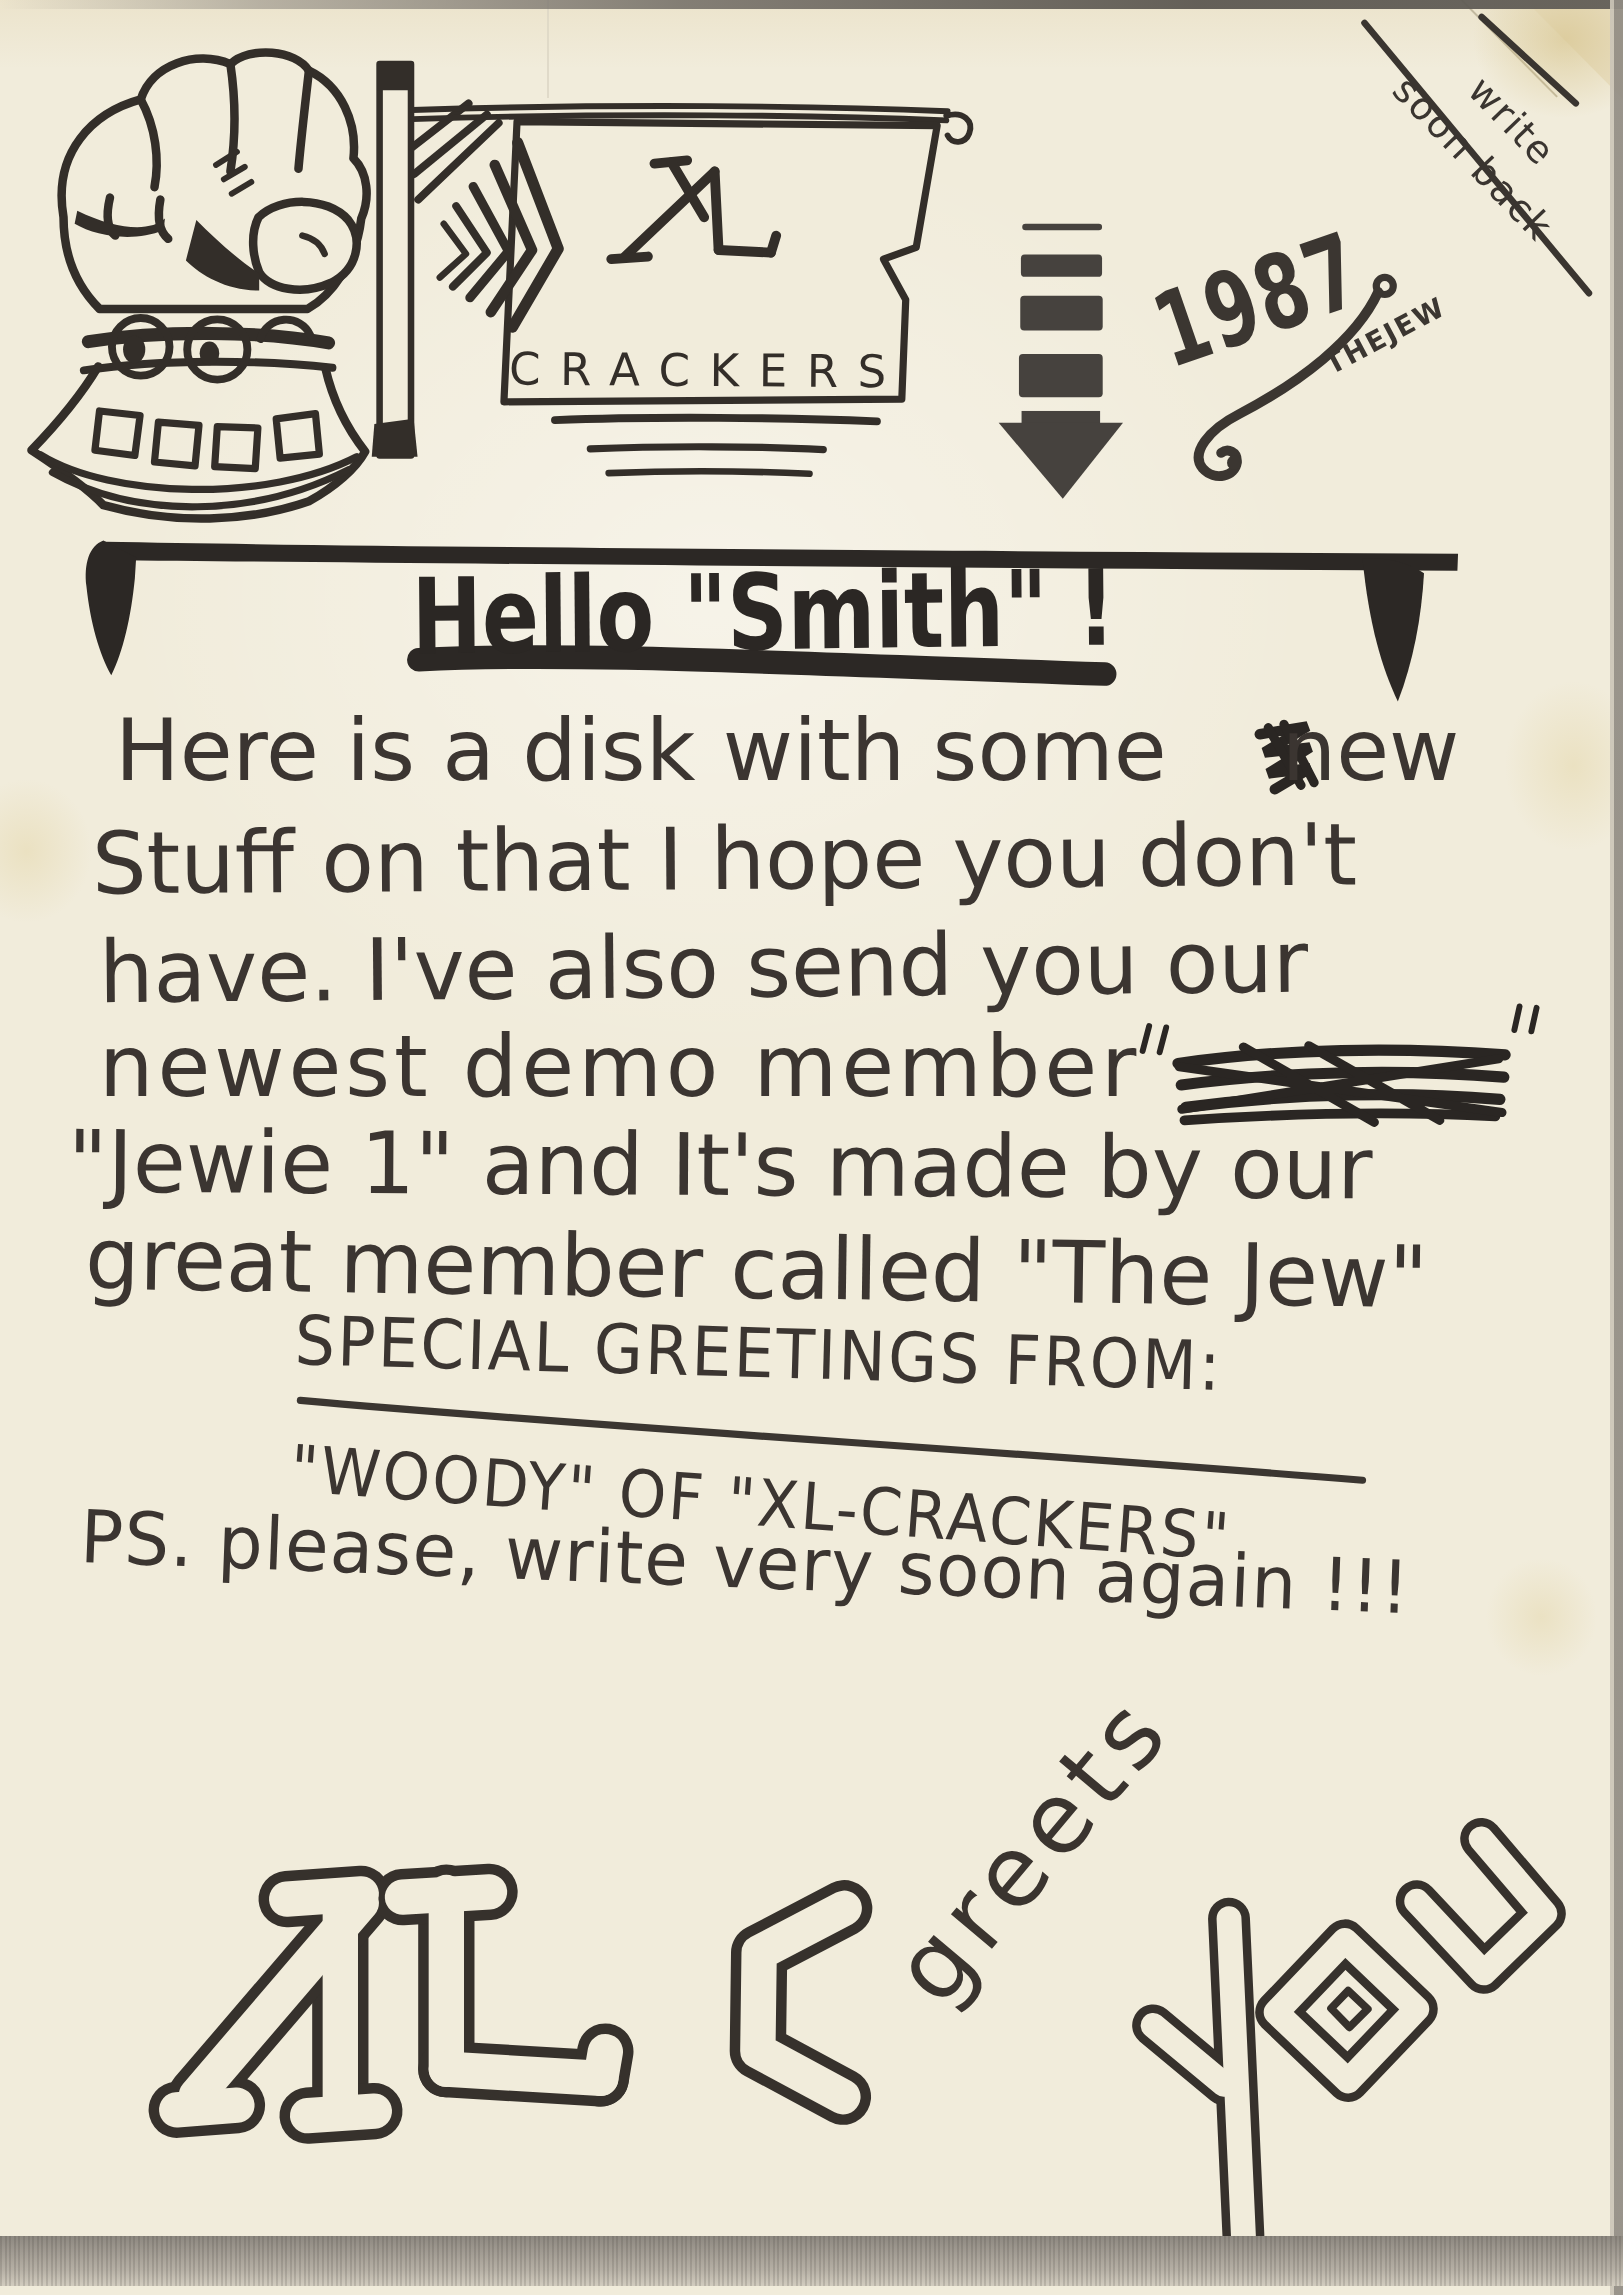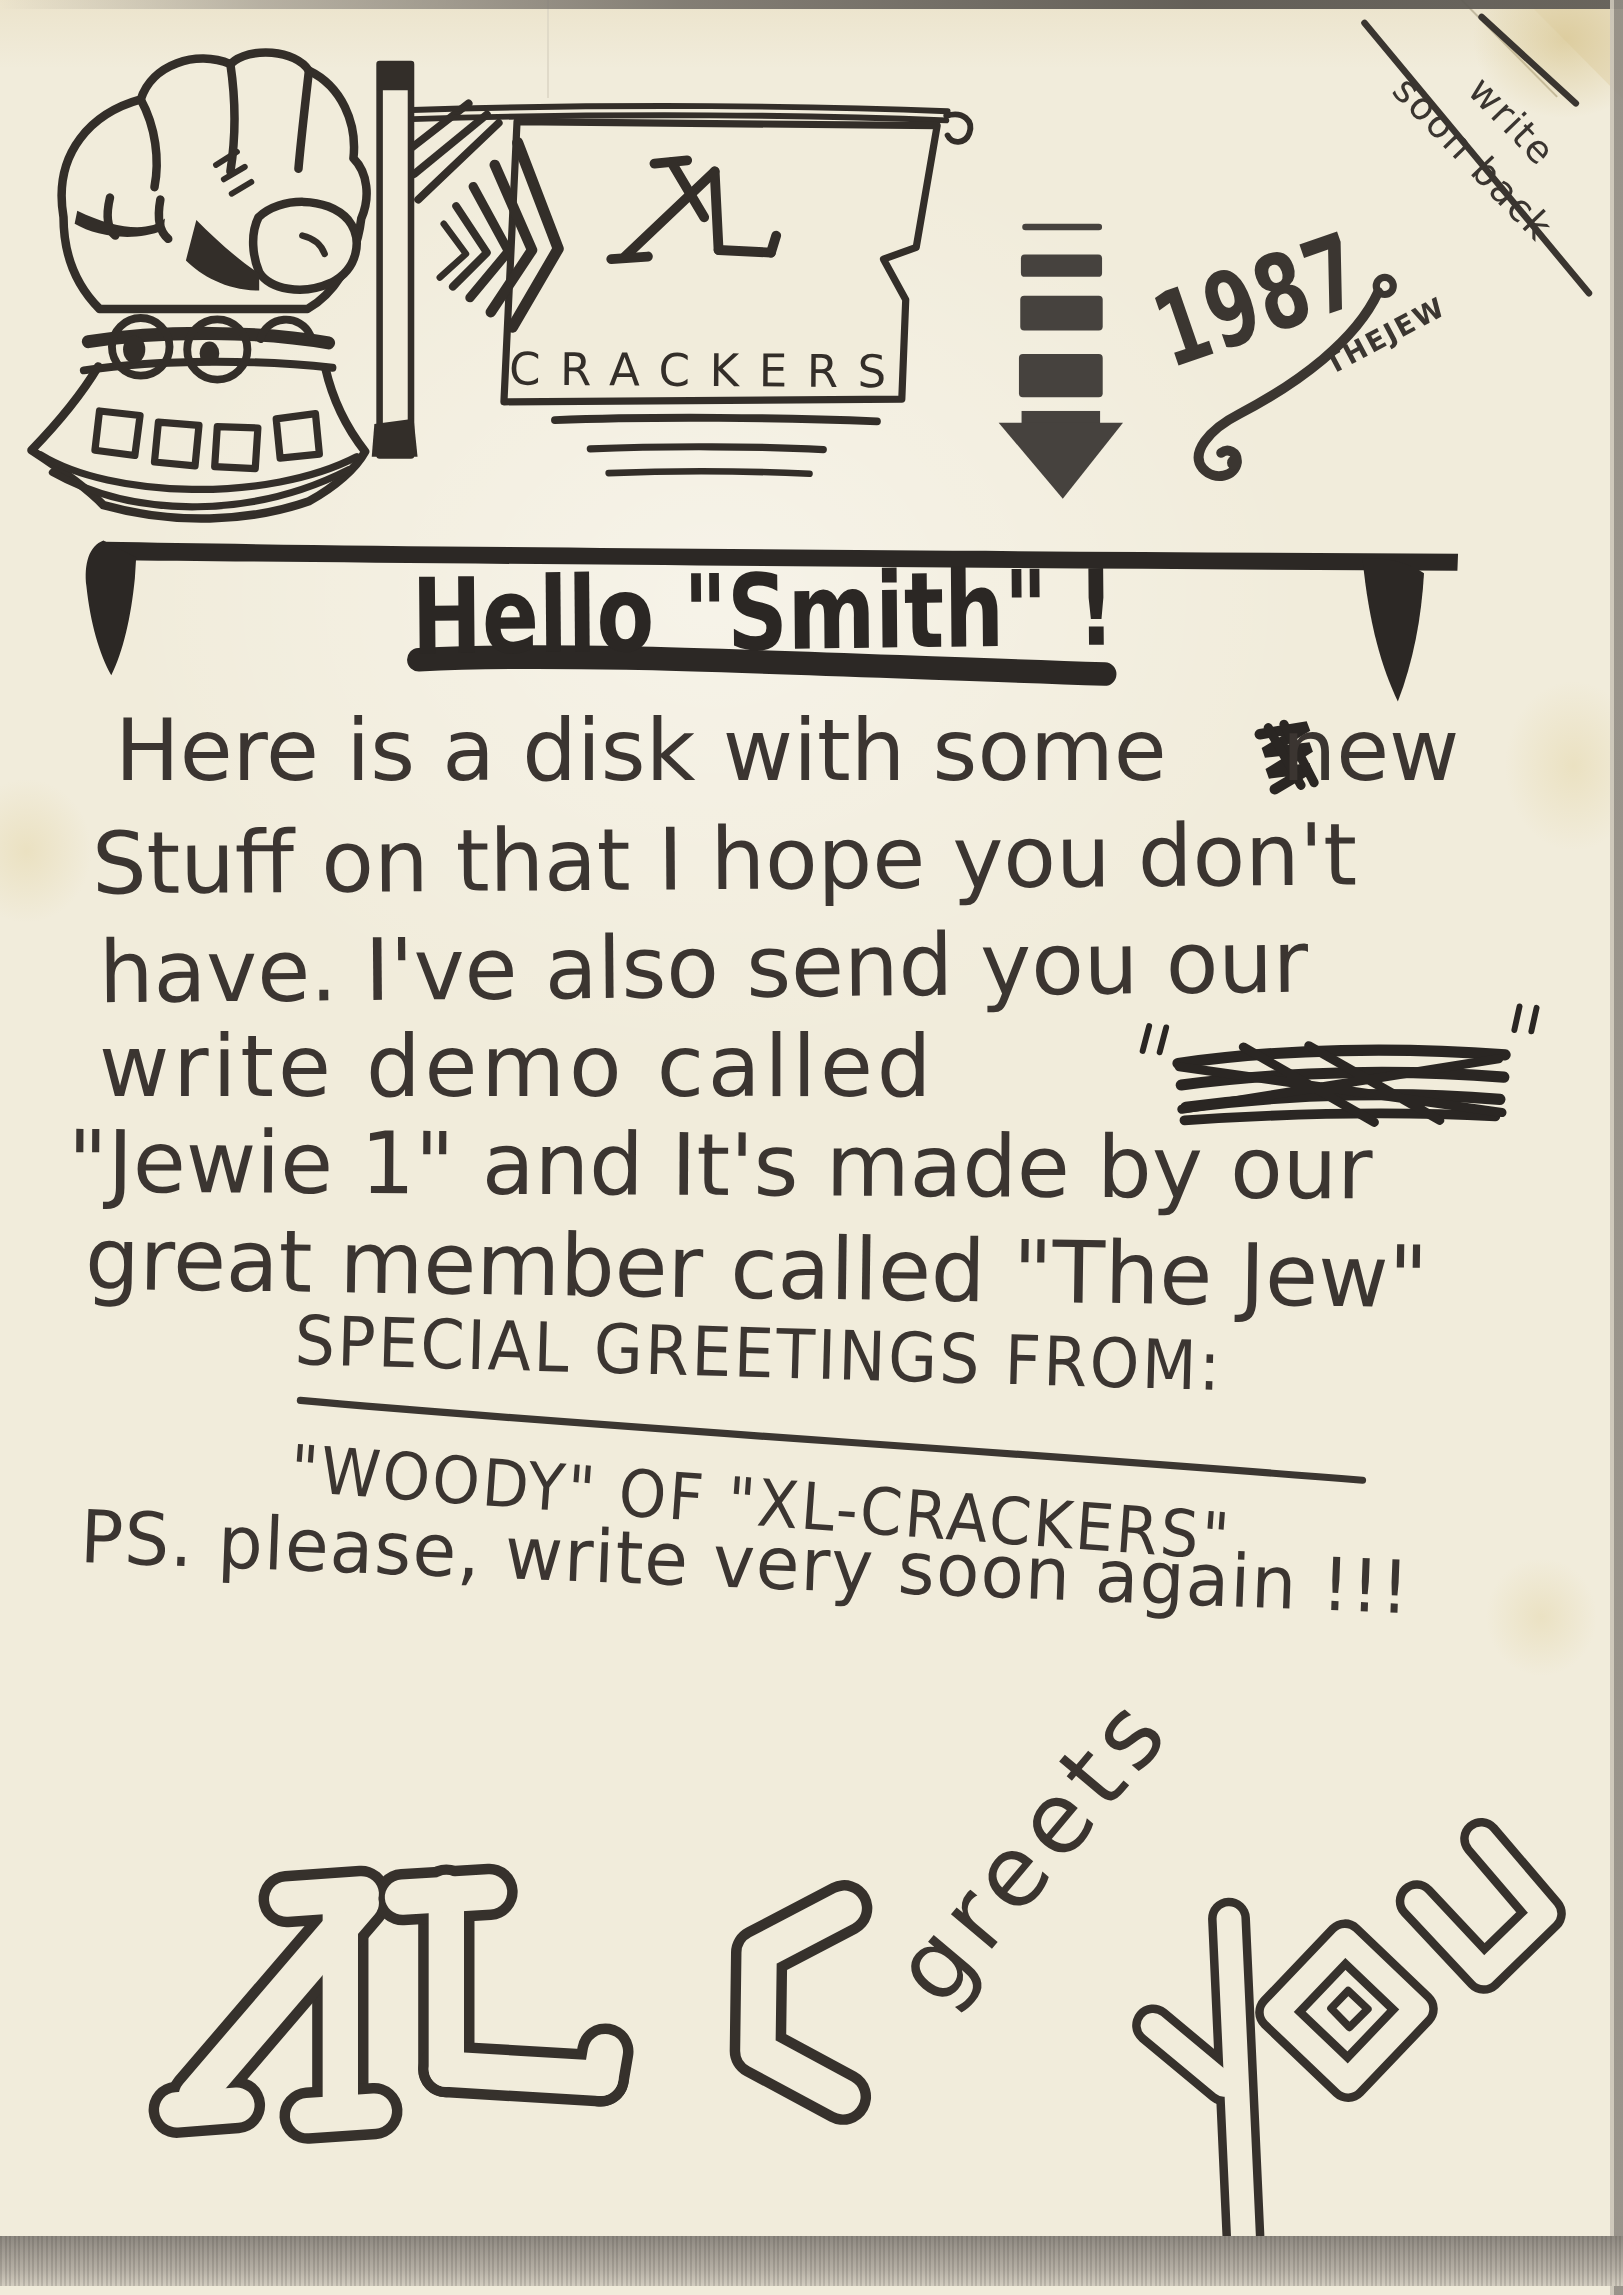--- a/index.html
+++ b/index.html
@@ -247,21 +247,21 @@
   <div class="hw year">1987</div>
   <div class="hw thejew">THEJEW</div>
 
   <div class="hw crackers">CRACKERS</div>
 
   <div class="hw heading">Hello "Smith" !</div>
 
   <div class="hw bodyline l1"><span>Here is a disk with some</span><span class="gap"></span><span>new</span></div>
   <div class="hw bodyline l2">Stuff on that I hope you don't</div>
   <div class="hw bodyline l3">have. I've also send you our</div>
-  <div class="hw bodyline l4">write demo called</div>
+  <div class="hw bodyline l4">newest demo member</div>
   <div class="hw bodyline l5">"Jewie 1" and It's made by our</div>
   <div class="hw bodyline l6">great member called "The Jew"</div>
 
   <div class="hw greet-title">SPECIAL GREETINGS FROM:</div>
   <div class="hw greet-from">"WOODY" OF "XL-CRACKERS"</div>
   <div class="hw ps-line">PS. please, write very soon again !!!</div>
 
   <div class="hw greets">greets</div>
 
   <div class="top-band"></div>

